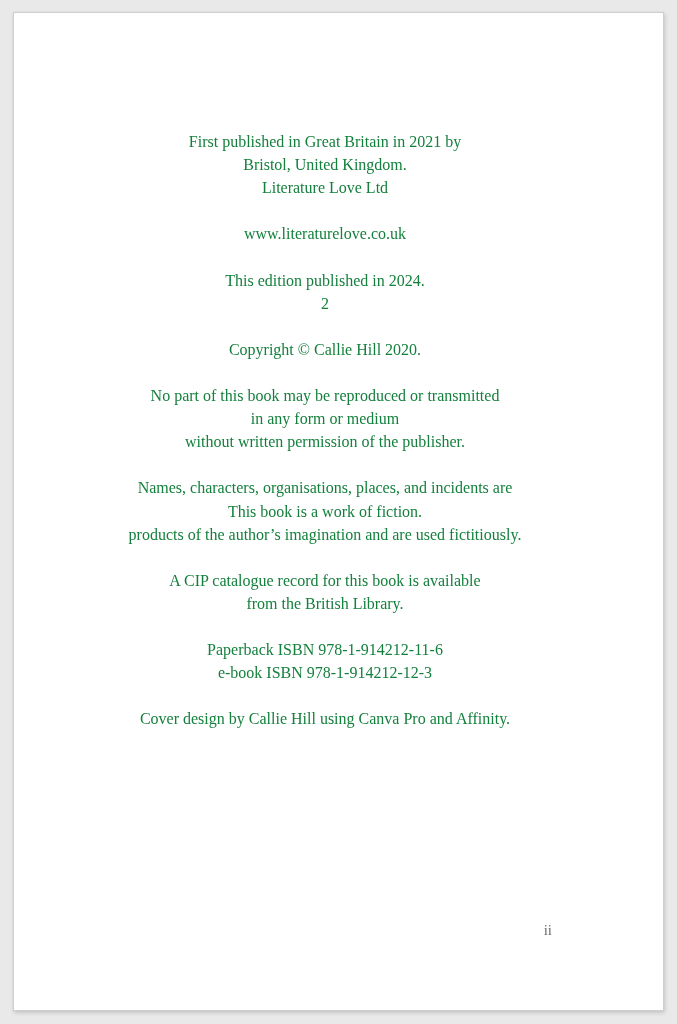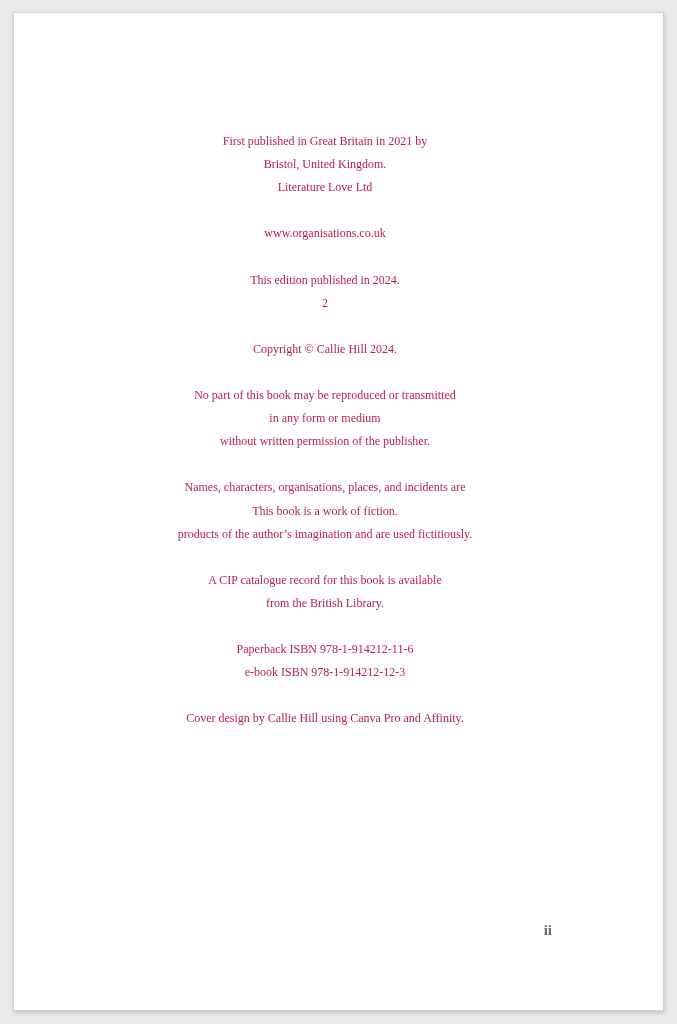--- a/index.html
+++ b/index.html
@@ -24,67 +24,66 @@
     background: #ffffff;
     border: 1px solid #cfcfcf;
     box-shadow: 1px 2px 4px rgba(0,0,0,0.15), 0 0 1px rgba(0,0,0,0.08);
   }
   .content {
     position: absolute;
     left: 97px;
     right: 124px;
     top: 117px;
     text-align: center;
-    color: #be185d;
-    font-size: 12px;
+    color: #15803d;
+    font-size: 16px;
     line-height: 23.1px;
   }
   .para {
     margin: 0 0 23.1px 0;
     padding: 0;
   }
   .para:last-child {
     margin-bottom: 12px;
   }
   .line {
     display: block;
   }
   .folio {
     position: absolute;
     top: 906px;
     right: 111px;
     color: #6f6f6f;
     font-size: 15px;
     line-height: 23px;
-    font-weight: bold;
   }
 </style>
 </head>
 <body>
 
 <div class="page">
   <div class="content">
 
     <p class="para">
       <span class="line">First published in Great Britain in 2021 by</span>
       <span class="line">Bristol, United Kingdom.</span>
       <span class="line">Literature Love Ltd</span>
     </p>
 
     <p class="para">
-      <span class="line">www.organisations.co.uk</span>
+      <span class="line">www.literaturelove.co.uk</span>
     </p>
 
     <p class="para">
       <span class="line">This edition published in 2024.</span>
       <span class="line">2</span>
     </p>
 
     <p class="para">
-      <span class="line">Copyright © Callie Hill 2024.</span>
+      <span class="line">Copyright © Callie Hill 2020.</span>
     </p>
 
     <p class="para">
       <span class="line">No part of this book may be reproduced or transmitted</span>
       <span class="line">in any form or medium</span>
       <span class="line">without written permission of the publisher.</span>
     </p>
 
     <p class="para">
       <span class="line">Names, characters, organisations, places, and incidents are</span>

